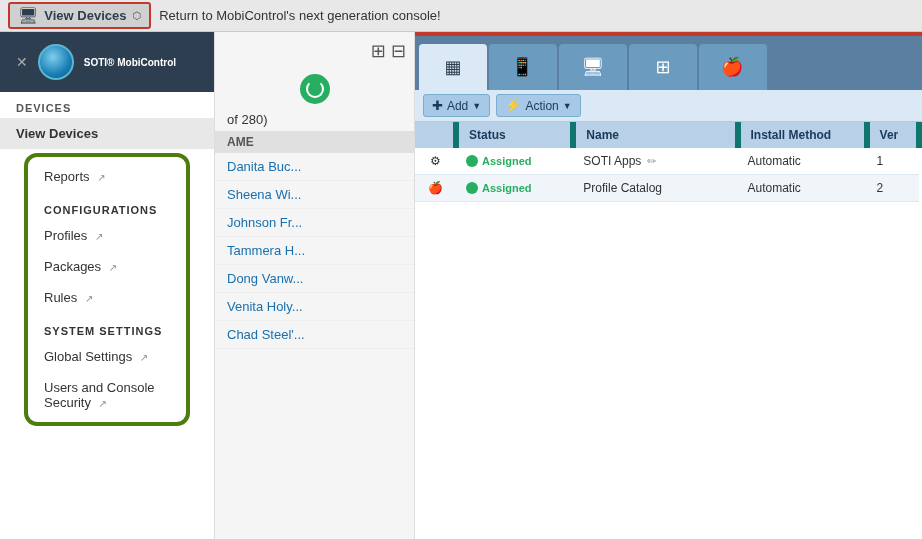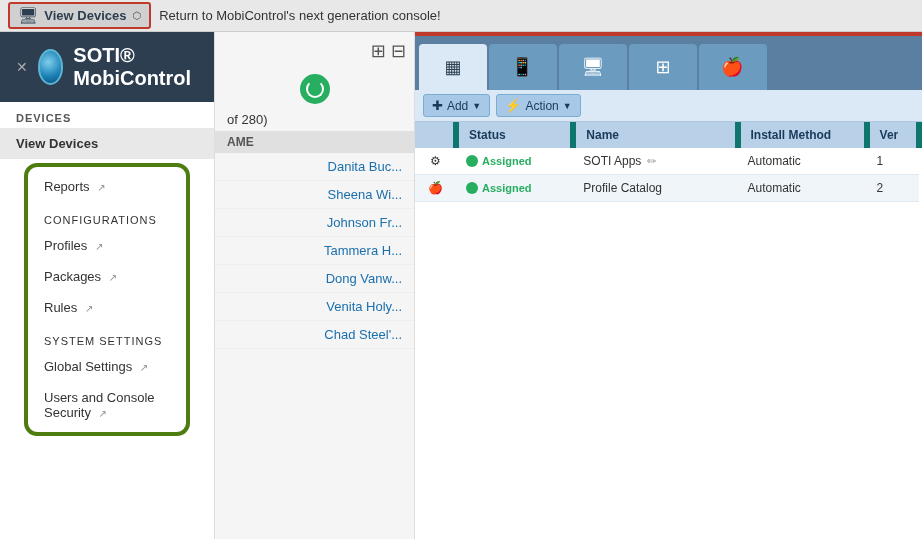--- a/index.html
+++ b/index.html
@@ -73,21 +73,21 @@
       height: 36px;
       border-radius: 50%;
       background: radial-gradient(circle at 40% 35%, #7ecfed, #1a7fb5 60%, #0a4f7a);
       border: 2px solid #5bb5d5;
       display: flex;
       align-items: center;
       justify-content: center;
     }
     .sidebar-brand {
       color: #fff;
-      font-size: 20px;
+      font-size: 10px;
       font-weight: bold;
     }
 
     .sidebar-section-devices {
       padding: 10px 16px 4px;
       font-size: 11px;
       font-weight: bold;
       color: #555;
       letter-spacing: 1px;
     }
@@ -103,21 +103,21 @@
     }
     .sidebar-item .ext-link {
       font-size: 10px;
       color: #888;
       margin-left: 4px;
     }
 
     .sidebar-section-label {
       padding: 12px 16px 4px;
       font-size: 11px;
-      font-weight: normal;
+      font-weight: bold;
       color: #333;
       letter-spacing: 1px;
       text-transform: uppercase;
     }
 
     
     .sidebar-outlined-section {
       border: 4px solid #4d7c0f;
       margin: 4px 24px;
       border-radius: 13px;
@@ -175,21 +175,20 @@
       font-weight: bold;
       color: #555;
       background: #e0e0e0;
     }
     .center-list-item {
       padding: 6px 12px;
       font-size: 13px;
       color: #1a6fad;
       cursor: pointer;
       border-bottom: 1px solid #eee;
-      text-align: right;
     }
 
     
     .right-panel {
       flex: 1;
       background: #fff;
       display: flex;
       flex-direction: column;
       overflow: hidden;
     }

